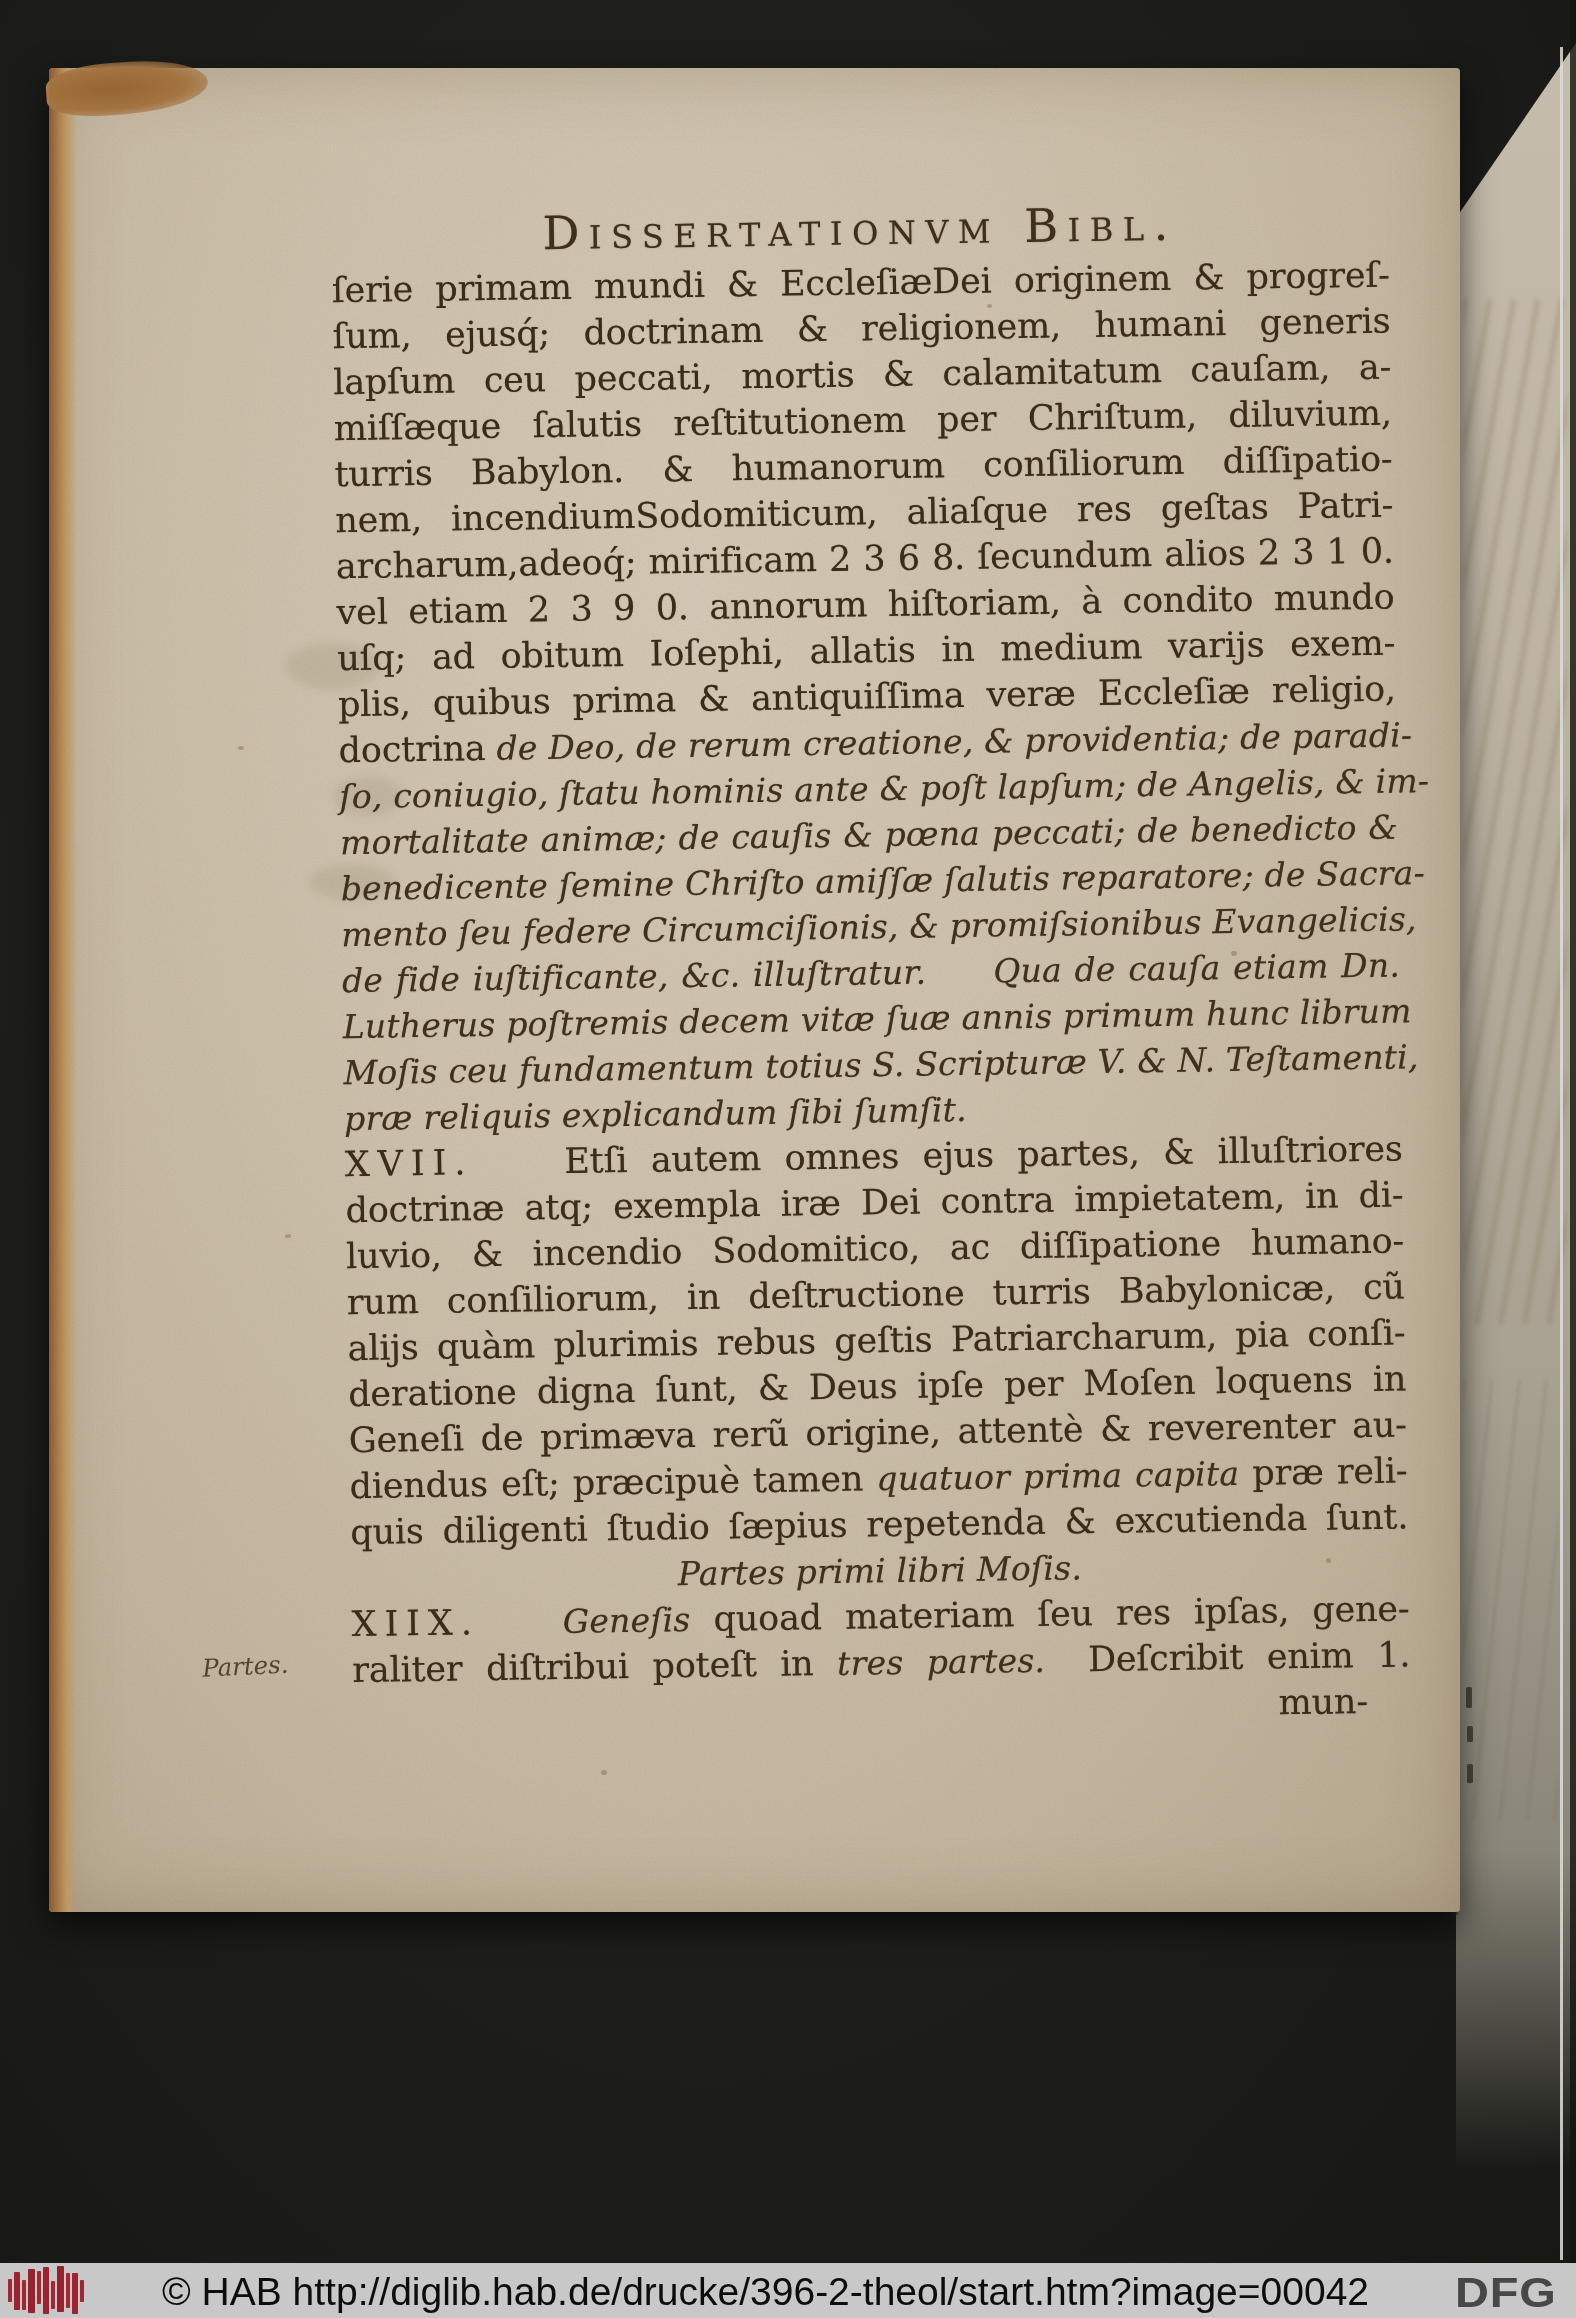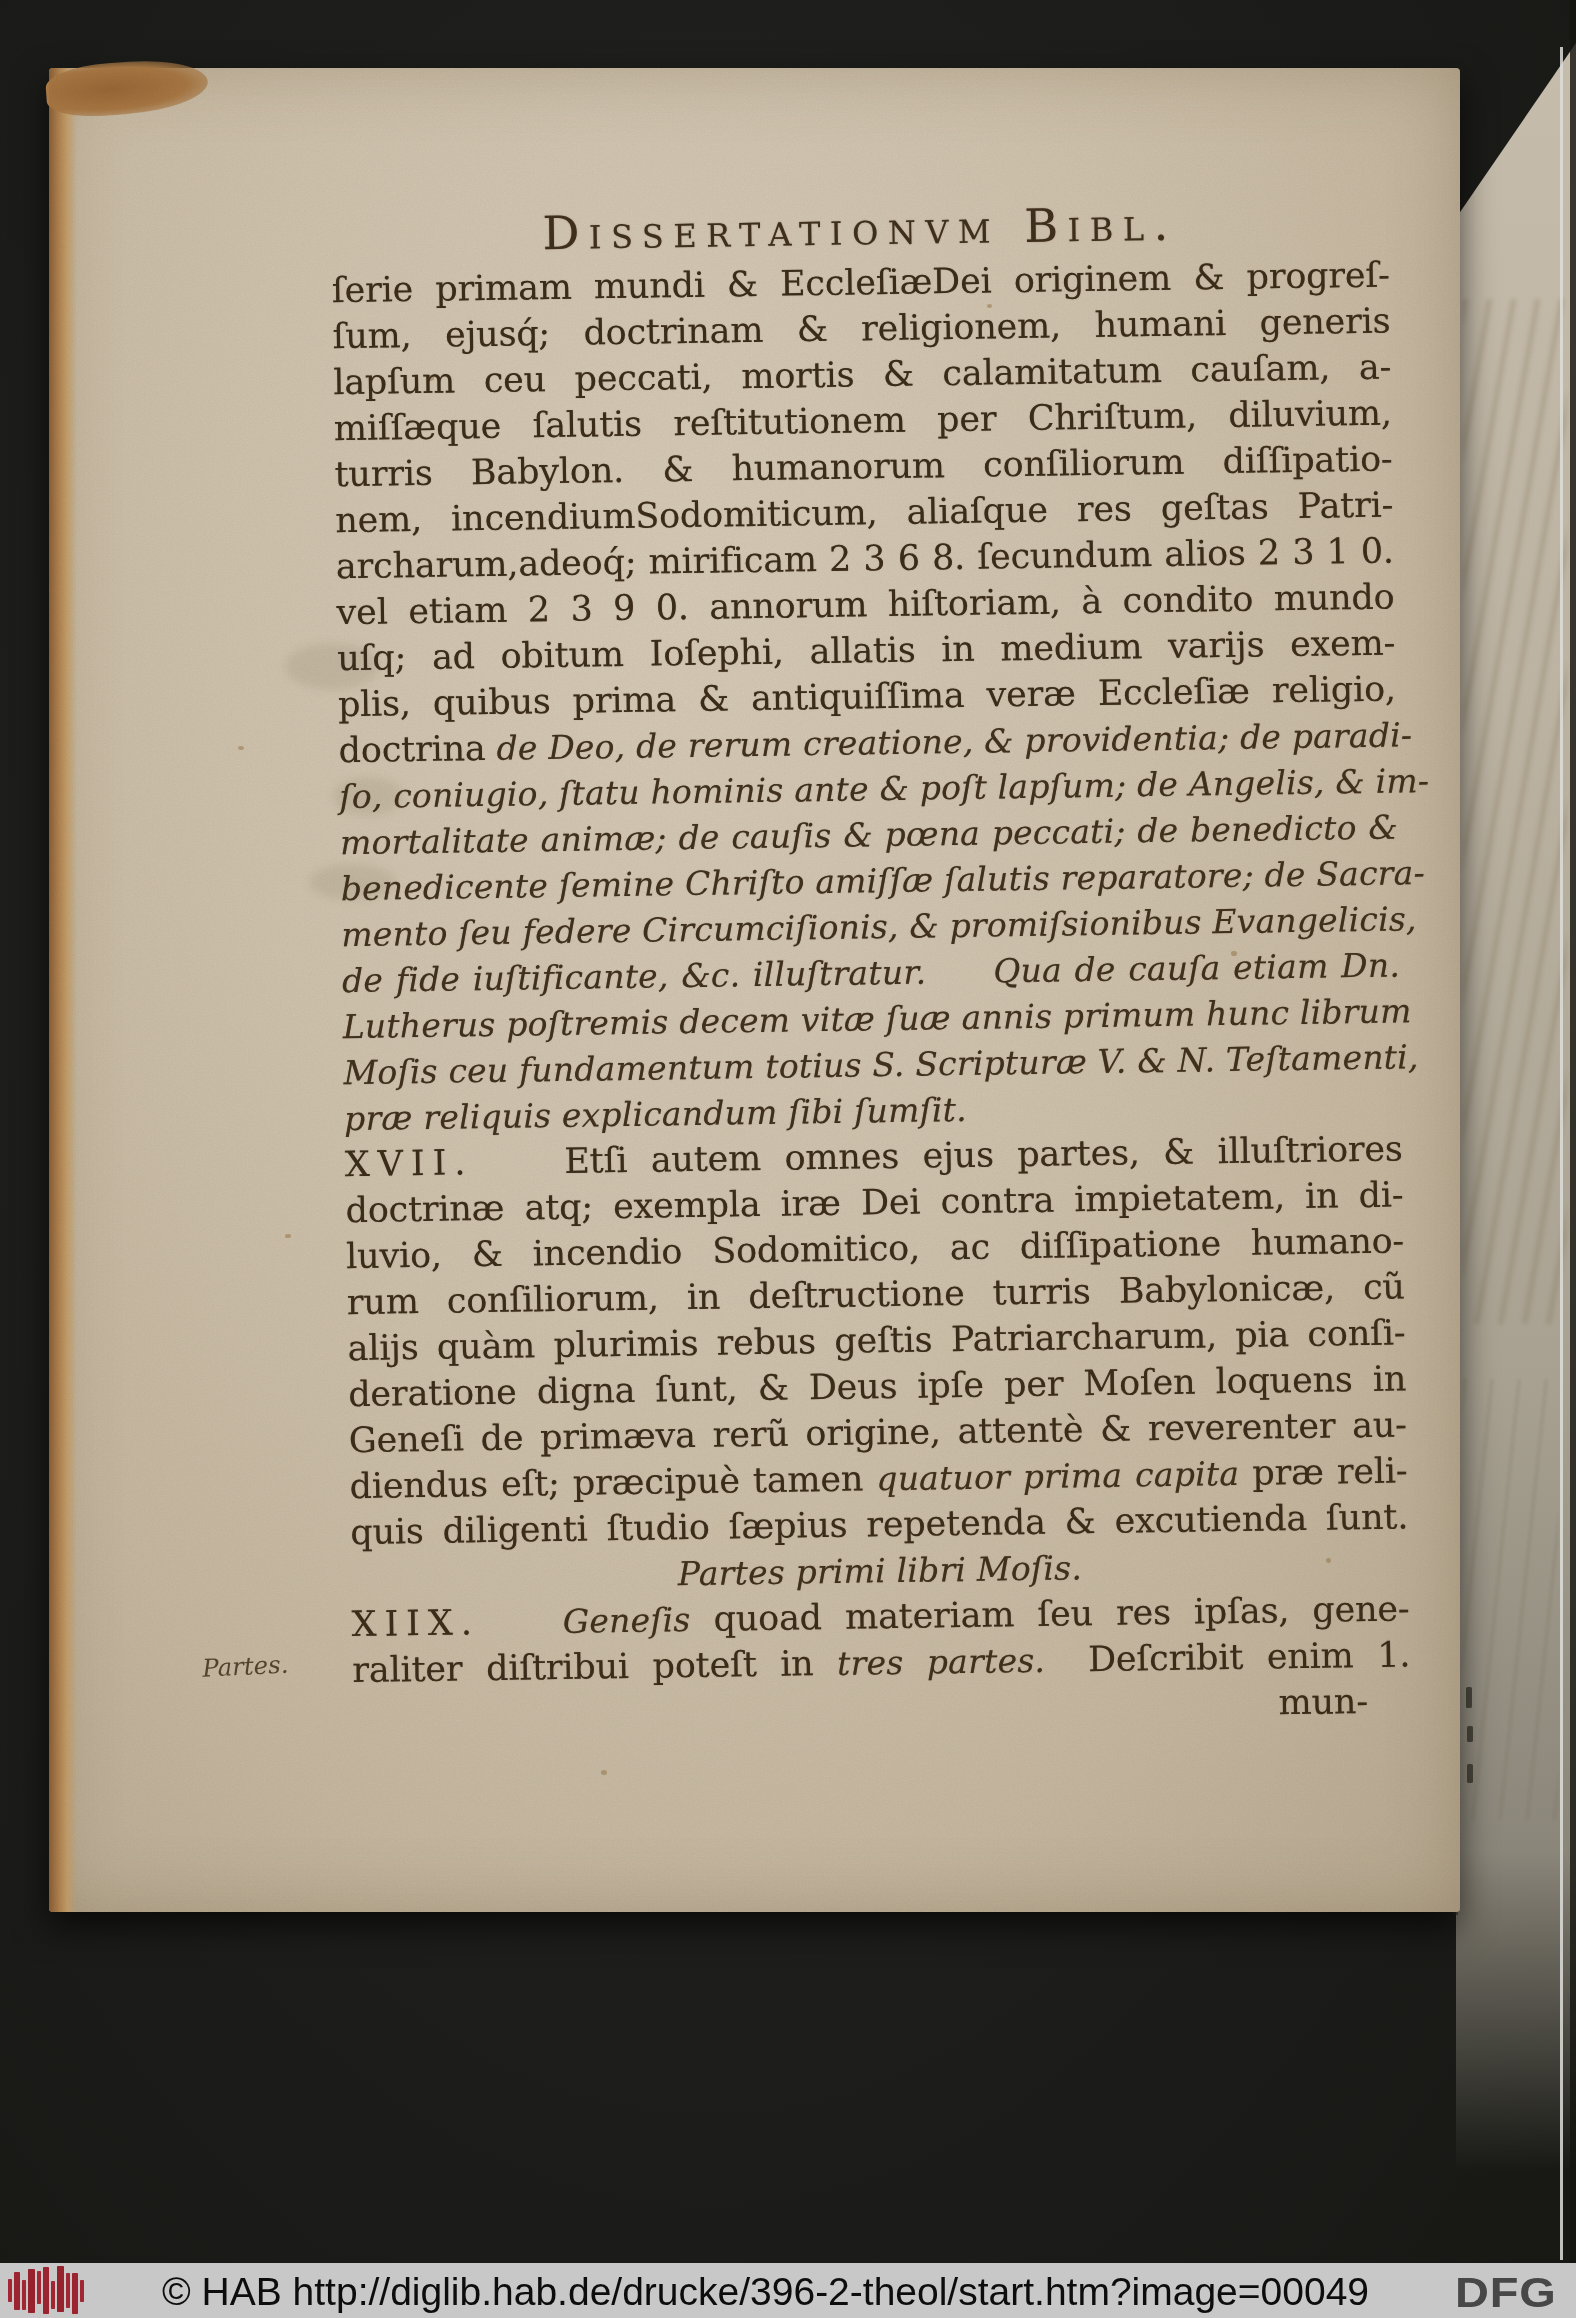--- a/index.html
+++ b/index.html
@@ -149,18 +149,18 @@
       <i style="width:3.9px;height:30px;background:#a32633;margin-top:7.9px;"></i>
       <i style="width:6.3px;height:44px;background:#96222e;"></i>
       <i style="width:3.9px;height:33px;background:#a32633;margin-top:-6.3px;"></i>
       <i style="width:5.5px;height:47px;background:#9c2430;"></i>
       <i style="width:3.9px;height:28px;background:#a32633;margin-top:9.5px;"></i>
       <i style="width:6.3px;height:46px;background:#96222e;margin-top:-3.2px;"></i>
       <i style="width:3.9px;height:35px;background:#a32633;"></i>
       <i style="width:5.5px;height:41px;background:#9c2430;margin-top:6.3px;"></i>
       <i style="width:3.2px;height:22px;background:#a32633;"></i>
     </div>
-    <div class="footer-url">© HAB http://diglib.hab.de/drucke/396-2-theol/start.htm?image=00049</div>
+    <div class="footer-url">© HAB http://diglib.hab.de/drucke/396-2-theol/start.htm?image=00042</div>
     <div class="dfg">DFG</div>
   </div>
 
 </div>
 
 
 </body></html>

